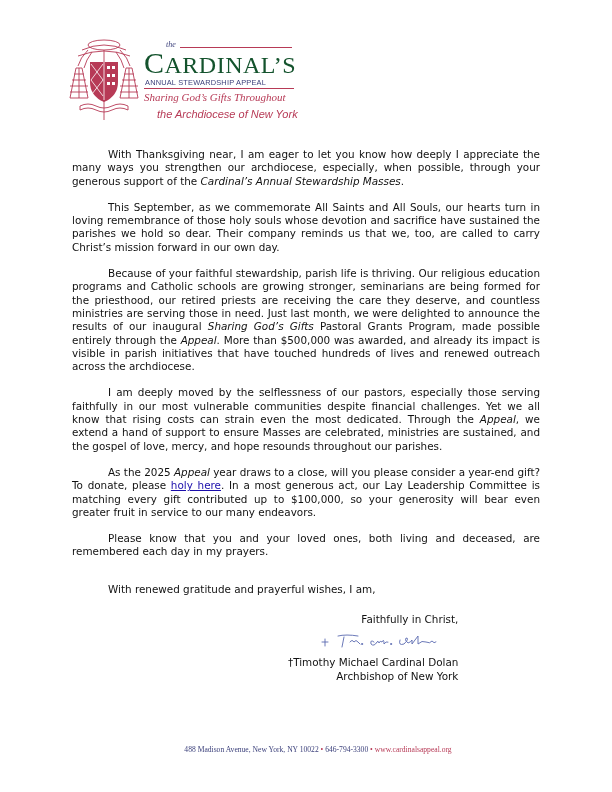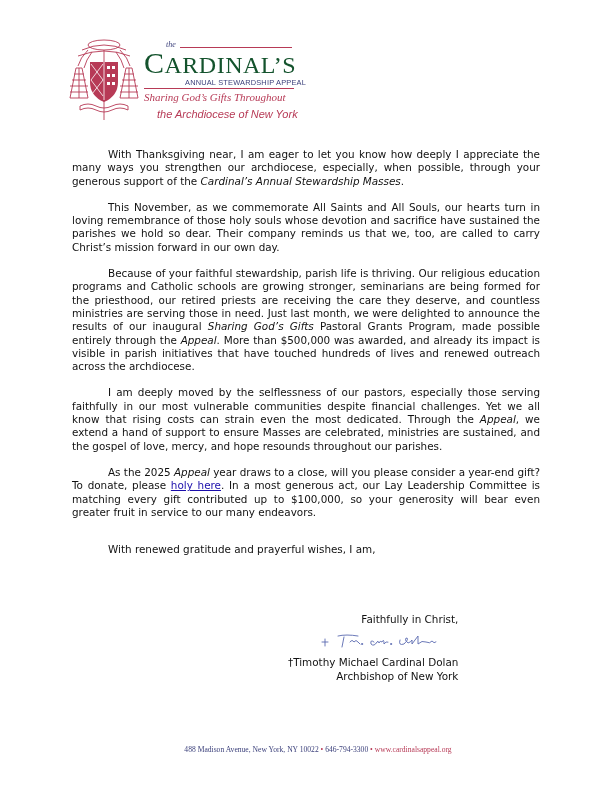--- a/index.html
+++ b/index.html
@@ -9,21 +9,21 @@
     .page { position: absolute; left: 0; top: 0; width: 612px; height: 596px; background: #fff; }
 
     
     .logo { position: absolute; left: 68px; top: 36px; width: 230px; height: 88px; }
     .crest { position: absolute; left: 0; top: 0; width: 72px; height: 86px; }
     .wordmark { position: absolute; left: 76px; top: 4px; width: 150px; }
     .the-word { position: absolute; left: 22px; top: 0; font-family: "Liberation Serif", serif; font-style: italic; font-size: 8px; color: #3a3f7a; }
     .rule-top { position: absolute; left: 36px; top: 7px; width: 112px; height: 1px; background: #b73a56; }
     .cardinals { position: absolute; left: 0; top: 6px; font-family: "Liberation Serif", serif; font-size: 24px; letter-spacing: 0.5px; color: #14532d; white-space: nowrap; }
     .cardinals .big { font-size: 30px; }
-    .annual { position: absolute; left: 1px; top: 38px; font-family: "Liberation Sans", sans-serif; font-size: 7.4px; letter-spacing: 0.2px; color: #3a3f7a; white-space: nowrap; margin-left: 40px; }
+    .annual { position: absolute; left: 1px; top: 38px; font-family: "Liberation Sans", sans-serif; font-size: 7.4px; letter-spacing: 0.2px; color: #3a3f7a; white-space: nowrap; }
     .rule-bottom { position: absolute; left: 0; top: 48px; width: 150px; height: 1px; background: #b73a56; }
     .tag1 { position: absolute; left: 0; top: 51px; font-family: "Liberation Serif", serif; font-style: italic; font-size: 11px; color: #b73a56; white-space: nowrap; }
     .tag2 { position: absolute; left: 13px; top: 68px; font-family: Liberation Sans, sans-serif; font-style: italic; font-size: 11px; color: #b73a56; white-space: nowrap; }
 
     
     .letter { position: absolute; left: 72px; top: 148px; width: 468px; font-size: 10.4px; line-height: 13.3px; color: #111; }
     .salutation { margin-bottom: 13px; }
     .para { text-align: justify; text-indent: 36px; margin-bottom: 13px; }
     .para i, .para em { font-style: italic; }
     .link { color: #1a0dab; text-decoration: underline; }
@@ -93,28 +93,29 @@
       <div class="rule-bottom"></div>
       <div class="tag1">Sharing God’s Gifts Throughout</div>
       <div class="tag2">the Archdiocese of New York</div>
     </div>
   </div>
 
   <div class="letter">
 
     <p class="para"><span>With Thanksgiving near, I am eager to let you know how deeply I appreciate the many ways you strengthen our archdiocese, especially, when possible, through your generous support of the </span><i>Cardinal’s Annual Stewardship Masses</i><span>.</span></p>
 
-    <p class="para">This November, as we commemorate All Saints and All Souls, our hearts turn in loving remembrance of those holy souls whose devotion and sacrifice have sustained the parishes we hold so dear. Their company reminds us that we, too, are called to carry Christ’s mission forward in our own day.</p>
+    <p class="para">This September, as we commemorate All Saints and All Souls, our hearts turn in loving remembrance of those holy souls whose devotion and sacrifice have sustained the parishes we hold so dear. Their company reminds us that we, too, are called to carry Christ’s mission forward in our own day.</p>
 
     <p class="para"><span>Because of your faithful stewardship, parish life is thriving. Our religious education programs and Catholic schools are growing stronger, seminarians are being formed for the priesthood, our retired priests are receiving the care they deserve, and countless ministries are serving those in need. Just last month, we were delighted to announce the results of our inaugural </span><i>Sharing God’s Gifts</i><span> Pastoral Grants Program, made possible entirely through the </span><i>Appeal</i><span>. More than $500,000 was awarded, and already its impact is visible in parish initiatives that have touched hundreds of lives and renewed outreach across the archdiocese.</span></p>
 
     <p class="para"><span>I am deeply moved by the selflessness of our pastors, especially those serving faithfully in our most vulnerable communities despite financial challenges. Yet we all know that rising costs can strain even the most dedicated. Through the </span><i>Appeal</i><span>, we extend a hand of support to ensure Masses are celebrated, ministries are sustained, and the gospel of love, mercy, and hope resounds throughout our parishes.</span></p>
 
     <p class="para"><span>As the 2025 </span><i>Appeal</i><span> year draws to a close, will you please consider a year-end gift? To donate, please </span><a class="link" href="#">holy here</a><span>. In a most generous act, our Lay Leadership Committee is matching every gift contributed up to $100,000, so your generosity will bear even greater fruit in service to our many endeavors.</span></p>
 
+    <p class="para">Please know that you and your loved ones, both living and deceased, are remembered each day in my prayers.</p>
 
     <p class="closing-line">With renewed gratitude and prayerful wishes, I am,</p>
   </div>
 
   <div class="signature-block">
     <div>Faithfully in Christ,</div>
     <svg class="sign-img" viewBox="0 0 140 22" xmlns="http://www.w3.org/2000/svg">
       <g fill="none" stroke="#5a6ab0" stroke-width="0.9" stroke-linecap="round">
         <path d="M4 12 L10 12 M7 9 L7 16"></path>
         <path d="M20 6 Q28 4 40 6"></path>

